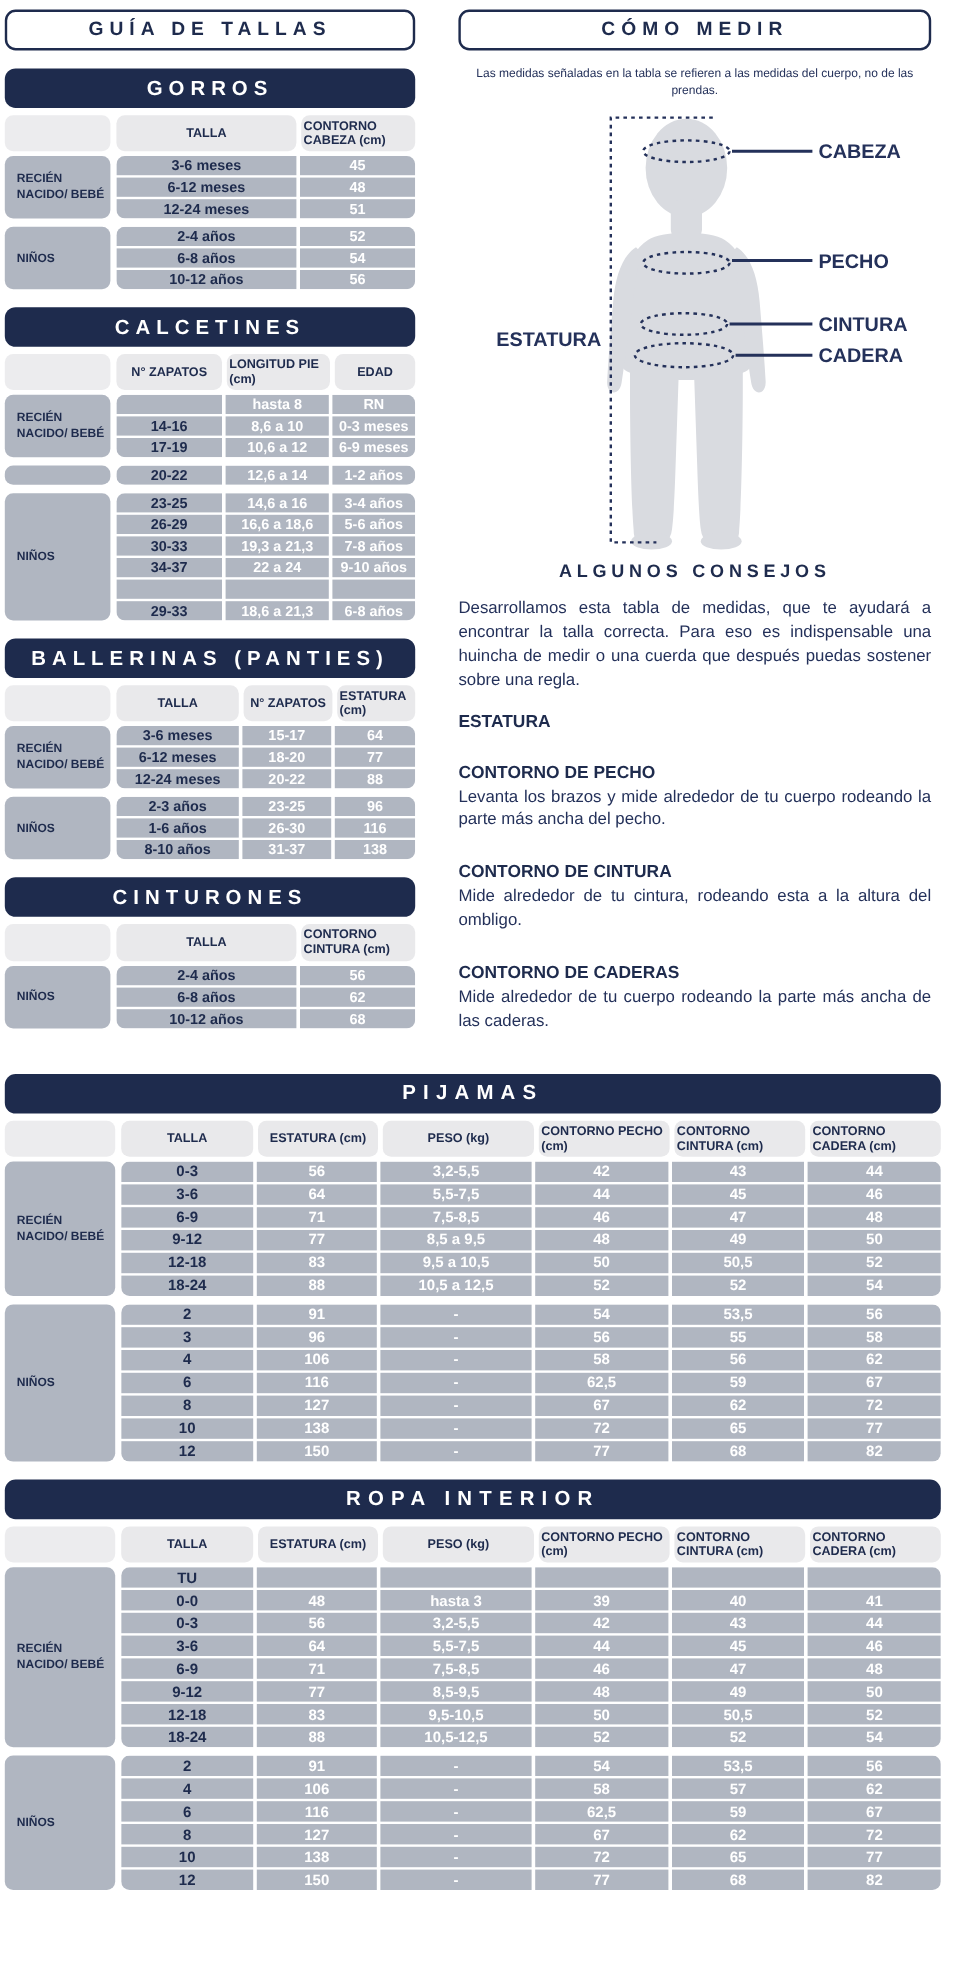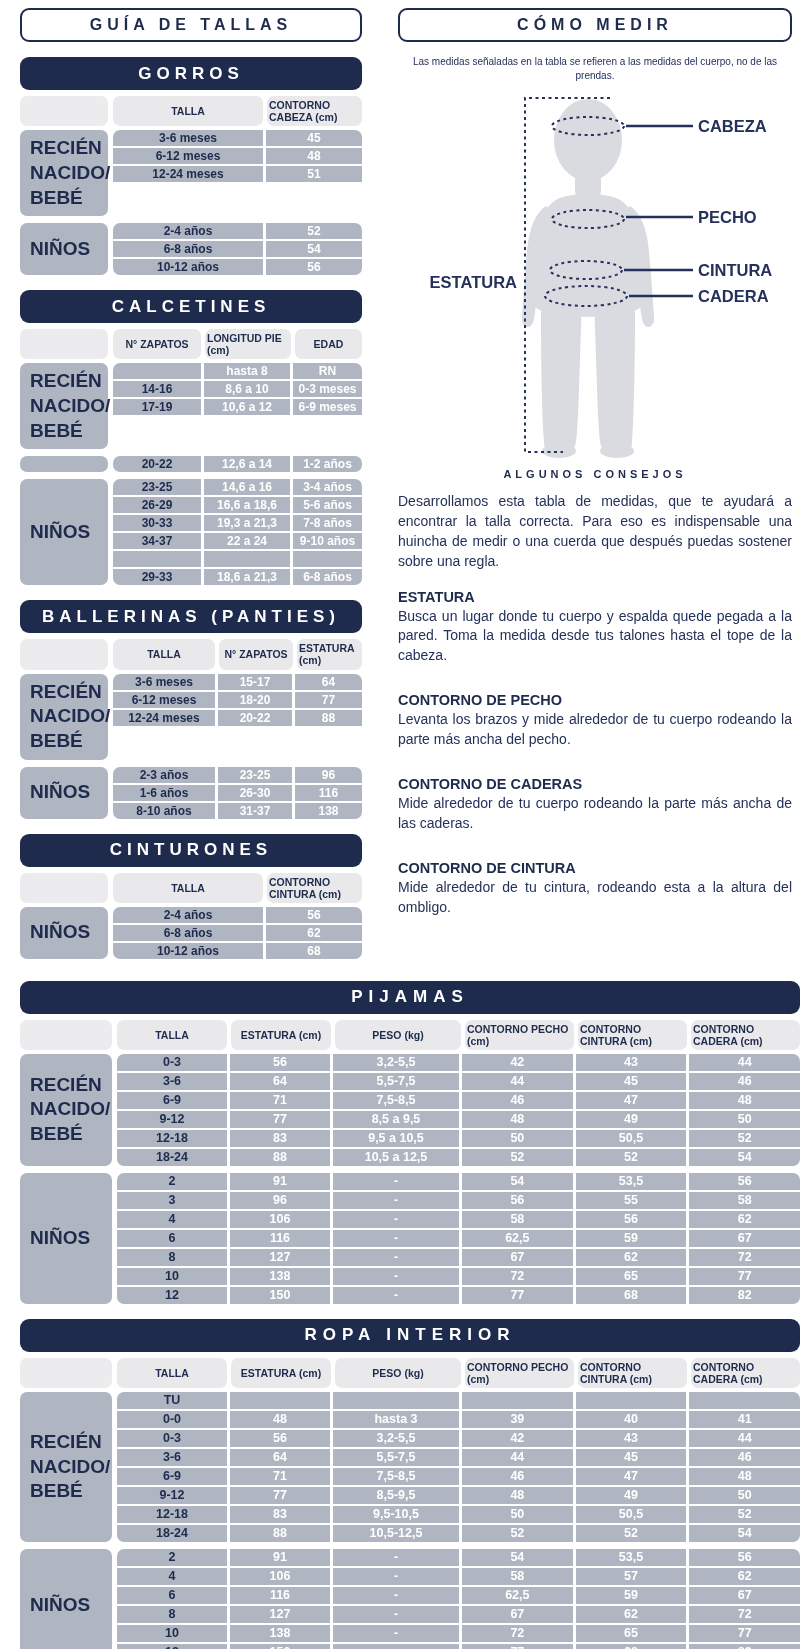--- a/index.html
+++ b/index.html
@@ -8,21 +8,21 @@
     --cell:#b0b6c1;
     --chip:#e9e9eb;
     --chip-light:#ececee;
     --sil:#d9dbe0;
   }
   *{box-sizing:border-box;}
   html,body{margin:0;padding:0;background:#fff;}
   .page{
     width:800px;height:1649px;overflow:hidden;background:#fff;
     font-family:"Liberation Sans",sans-serif;color:var(--text-navy);
-    padding:8px 10px 0 20px;position:relative;
+    padding:8px 10px 0 4px;position:relative;
   }
   .top{display:flex;gap:36px;}
   .col-left{width:342px;flex:none;}
   .col-right{width:394px;flex:none;}
 
   .outline-title{
     border:2px solid var(--navy);border-radius:9px;height:34px;background:#fff;
     display:flex;align-items:center;justify-content:center;
     color:var(--navy);font-weight:bold;font-size:16px;letter-spacing:5px;
   }
@@ -37,21 +37,21 @@
   .chips{display:grid;grid-template-columns:var(--cols);gap:4px;}
   .chip{
     background:var(--chip);border-radius:7px;min-height:27px;
     display:flex;align-items:center;justify-content:center;text-align:left;
     color:var(--navy);font-weight:bold;font-size:10.5px;line-height:1.15;padding:3px 2px;
   }
   .chip.spacer{background:var(--chip-light);}
   .t-group{display:grid;grid-template-columns:var(--label-w) 1fr;gap:5px;margin-bottom:7px;}
   .t-label{
     background:var(--cell);border-radius:7px;color:var(--navy);
-    font-weight:bold;font-size:19px;line-height:1.3;
+    font-weight:bold;font-size:10px;line-height:1.3;
     display:flex;align-items:center;padding:6px 4px 6px 10px;
   }
   .t-rows{display:flex;flex-direction:column;gap:2px;border-radius:7px;overflow:hidden;}
   .t-row{display:grid;grid-template-columns:var(--cols);gap:3px;}
   .t-cell{
     background:var(--cell);color:#fff;font-weight:bold;font-size:12px;
     display:flex;align-items:center;justify-content:center;min-height:16px;
   }
   .t-cell.c0{color:var(--navy);}
   .wide .t-cell{min-height:17px;font-size:12.5px;}
@@ -62,21 +62,21 @@
   .tbl-cinturones{--label-w:88px;--cols:150px 1fr;}
   .tbl-wide{--label-w:92px;--cols:110px 100px 126px 1fr 1fr 1fr;width:780px;}
   .tbl-wide .t-bar{letter-spacing:6px;}
 
   .cm-intro{
     text-align:center;font-size:10px;line-height:1.35;margin:13px 4px 6px 4px;
     color:var(--text-navy);
   }
   .diagram{display:block;margin:0 auto;}
   .consejos-title{
-    text-align:center;font-weight:bold;font-size:11px;letter-spacing:4px;
+    text-align:center;font-weight:bold;font-size:15px;letter-spacing:4px;
     color:var(--navy);margin:8px 0 12px 0;
   }
   .para{font-size:14px;line-height:1.42;text-align:justify;margin:0 0 17px 0;}
   .sec-head{font-weight:bold;font-size:14.5px;margin:0 0 2px 0;color:var(--navy);}
   .sec{margin-bottom:19px;}
   .sec.gap{margin-top:26px;}
 </style>
 </head>
 <body>
 
@@ -337,33 +337,32 @@
           <text x="300" y="214">CADERA</text>
           <text x="119" y="200" text-anchor="end">ESTATURA</text>
         </g>
       </svg>
 
       <h3 class="consejos-title">ALGUNOS CONSEJOS</h3>
       <p class="para">Desarrollamos esta tabla de medidas, que te ayudará a encontrar la talla correcta. Para eso es indispensable una huincha de medir o una cuerda que después puedas sostener sobre una regla.</p>
 
       <div class="sec">
         <div class="sec-head">ESTATURA</div>
-        <p class="para">Busca un lugar donde tu cuerpo y espalda quede pegada a la pared. Toma la medida desde tus talones hasta el tope de la cabeza.</p>
       </div>
       <div class="sec gap">
         <div class="sec-head">CONTORNO DE PECHO</div>
         <p class="para">Levanta los brazos y mide alrededor de tu cuerpo rodeando la parte más ancha del pecho.</p>
       </div>
       <div class="sec gap">
+        <div class="sec-head">CONTORNO DE CINTURA</div>
+        <p class="para">Mide alrededor de tu cintura, rodeando esta a la altura del ombligo.</p>
+      </div>
+      <div class="sec gap">
         <div class="sec-head">CONTORNO DE CADERAS</div>
         <p class="para">Mide alrededor de tu cuerpo rodeando la parte más ancha de las caderas.</p>
-      </div>
-      <div class="sec gap">
-        <div class="sec-head">CONTORNO DE CINTURA</div>
-        <p class="para">Mide alrededor de tu cintura, rodeando esta a la altura del ombligo.</p>
       </div>
     </div>
   </div>
 
   <section class="size-table wide tbl-wide">
     <div class="t-bar">PIJAMAS</div>
     <div class="t-head">
         <div class="chip spacer"></div>
         <div class="chips">
           <div class="chip">TALLA</div>

